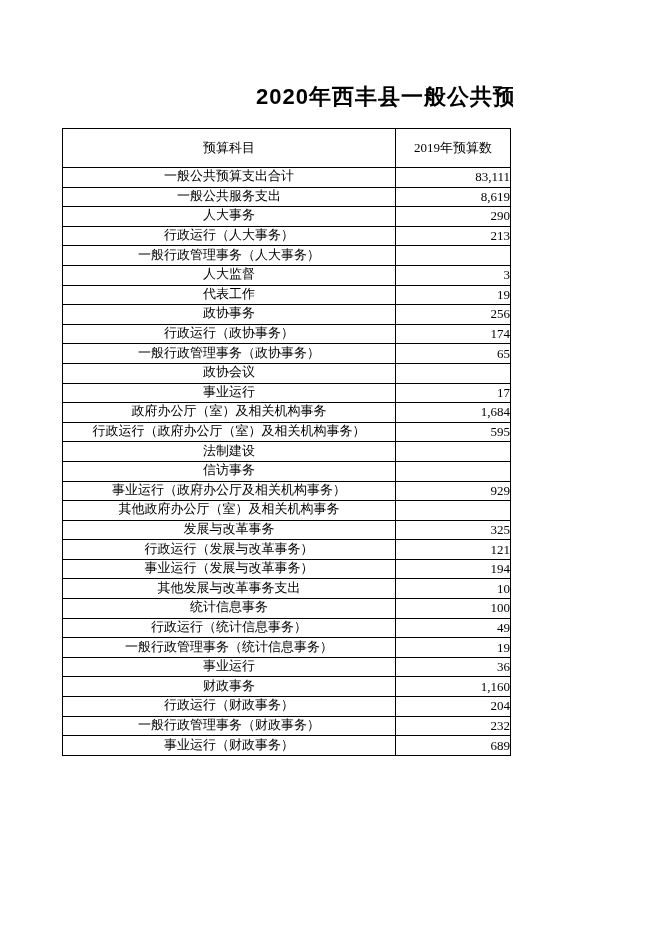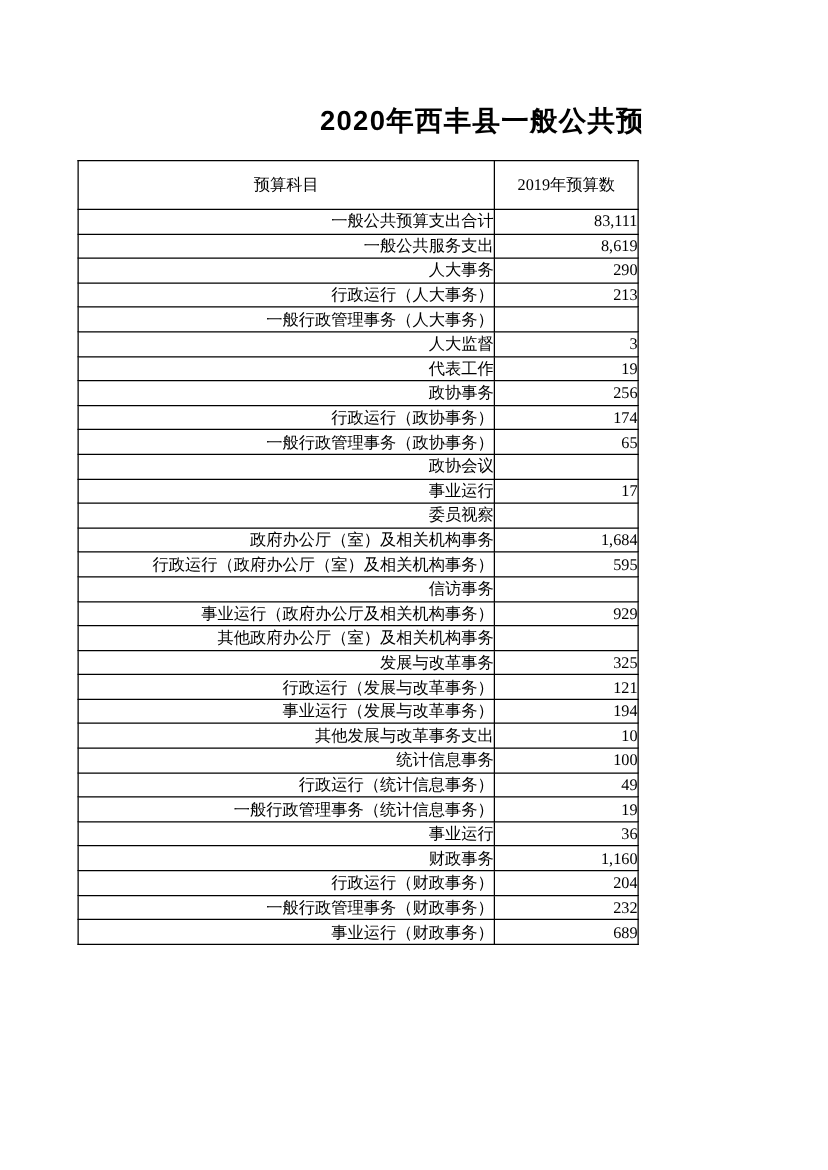--- a/index.html
+++ b/index.html
@@ -52,21 +52,21 @@
     line-height: 18px;
     padding: 0;
     overflow: hidden;
     white-space: nowrap;
     font-weight: normal;
     color: #000000;
   }
   table.budget thead tr { height: 39px; }
   table.budget tbody tr { height: 19.6px; }
   th.col-head { text-align: center; vertical-align: middle; }
-  td.item-cell  { text-align: right;  vertical-align: middle; }
+  td.item-cell  { text-align: center;  vertical-align: middle; font-family: Liberation Mono, monospace; }
   td.value-cell { text-align: right; vertical-align: middle; padding-right: 4px; }
   .ind0 { padding-left: 3px;  }
   .ind1 { padding-left: 12px; }
   .ind2 { padding-left: 25px; }
   .ind3 { padding-left: 31px; margin-top: 27px; }
 </style>
 </head>
 <body>
 
 <div class="title-clip">
@@ -127,30 +127,30 @@
       </tr>
       <tr>
         <td class="item-cell ind2">政协会议</td>
         <td class="value-cell"></td>
       </tr>
       <tr>
         <td class="item-cell ind2">事业运行</td>
         <td class="value-cell">17</td>
       </tr>
       <tr>
-        <td class="item-cell ind2">委员视察</td>
-        <td class="value-cell"></td>
-      </tr>
-      <tr>
         <td class="item-cell ind1">政府办公厅（室）及相关机构事务</td>
         <td class="value-cell">1,684</td>
       </tr>
       <tr>
         <td class="item-cell ind2">行政运行（政府办公厅（室）及相关机构事务）</td>
         <td class="value-cell">595</td>
+      </tr>
+      <tr>
+        <td class="item-cell ind2">法制建设</td>
+        <td class="value-cell"></td>
       </tr>
       <tr>
         <td class="item-cell ind2">信访事务</td>
         <td class="value-cell"></td>
       </tr>
       <tr>
         <td class="item-cell ind3">事业运行（政府办公厅及相关机构事务）</td>
         <td class="value-cell">929</td>
       </tr>
       <tr>

